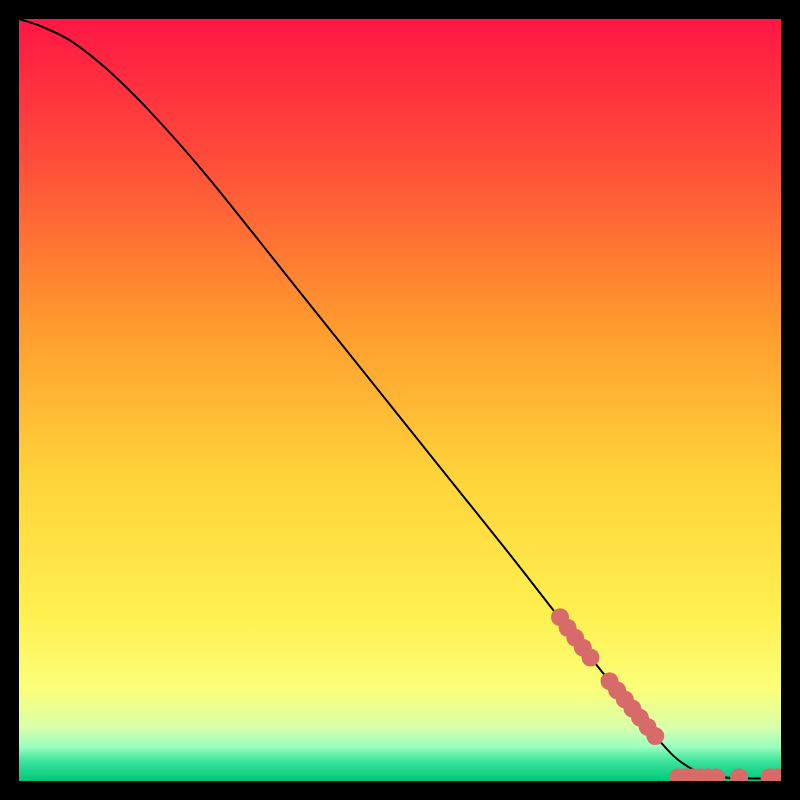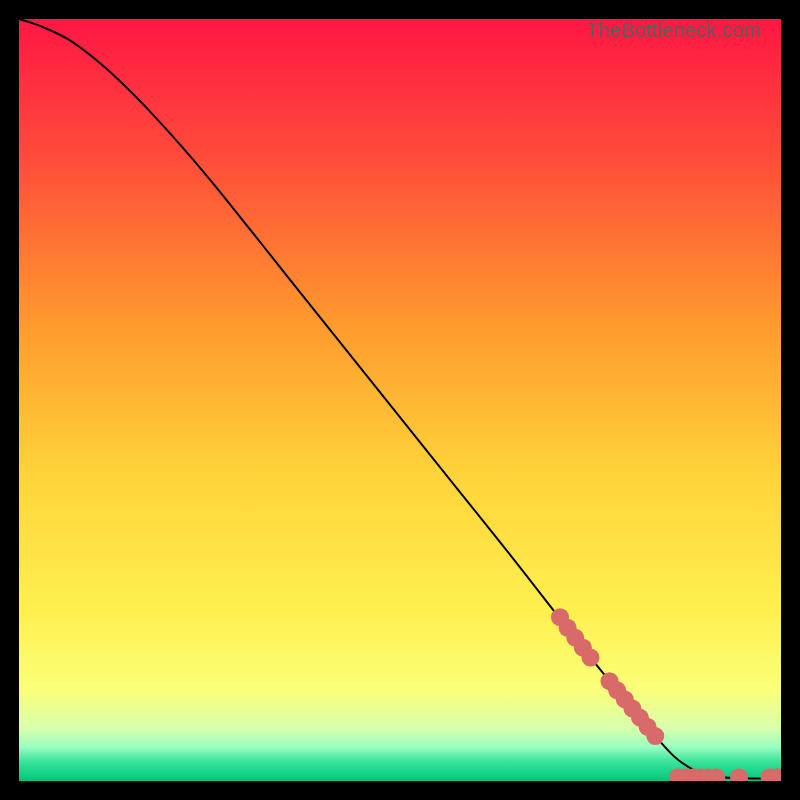--- a/index.html
+++ b/index.html
@@ -35,21 +35,20 @@
     font-weight: 500;
     letter-spacing: 0.2px;
     z-index: 10;
   }
   svg { display: block; }
 </style>
 </head>
 <body>
 
 <div class="frame">
-  <div class="watermark">TheBottleneck.com</div>
   <svg class="plot" viewBox="0 0 762 762" preserveAspectRatio="none">
     <defs>
       <linearGradient id="bg-grad" x1="0" y1="0" x2="0" y2="1">
           <stop offset="0.00%" stop-color="#ff1744"></stop>
           <stop offset="18.00%" stop-color="#ff4b3a"></stop>
           <stop offset="40.00%" stop-color="#ff9a2e"></stop>
           <stop offset="60.00%" stop-color="#ffd43a"></stop>
           <stop offset="78.00%" stop-color="#fff050"></stop>
           <stop offset="88.00%" stop-color="#fbff7a"></stop>
           <stop offset="93.00%" stop-color="#d9ffab"></stop>

